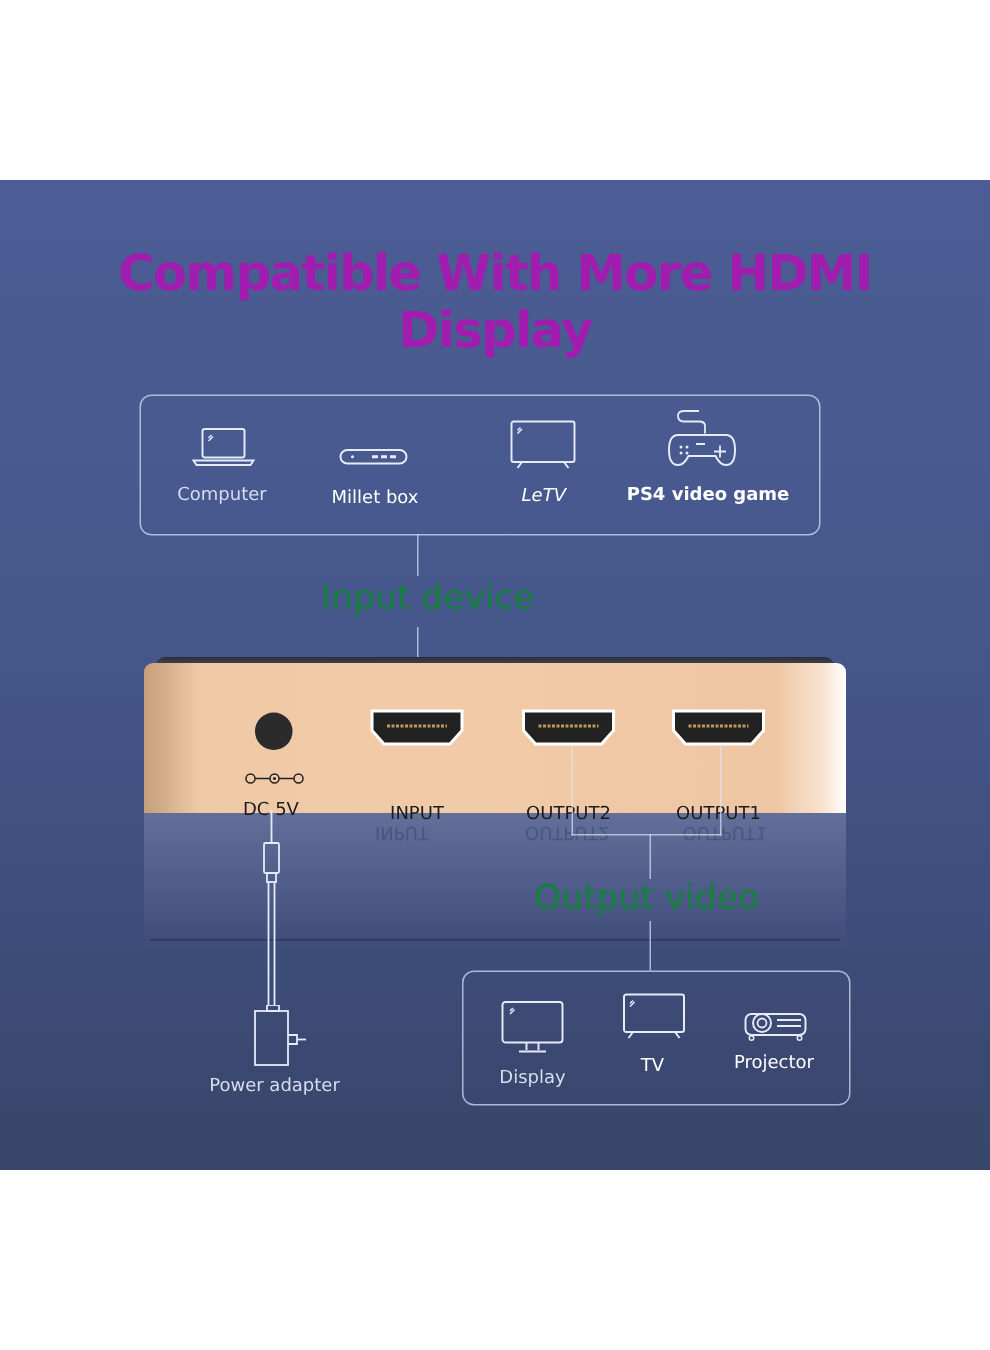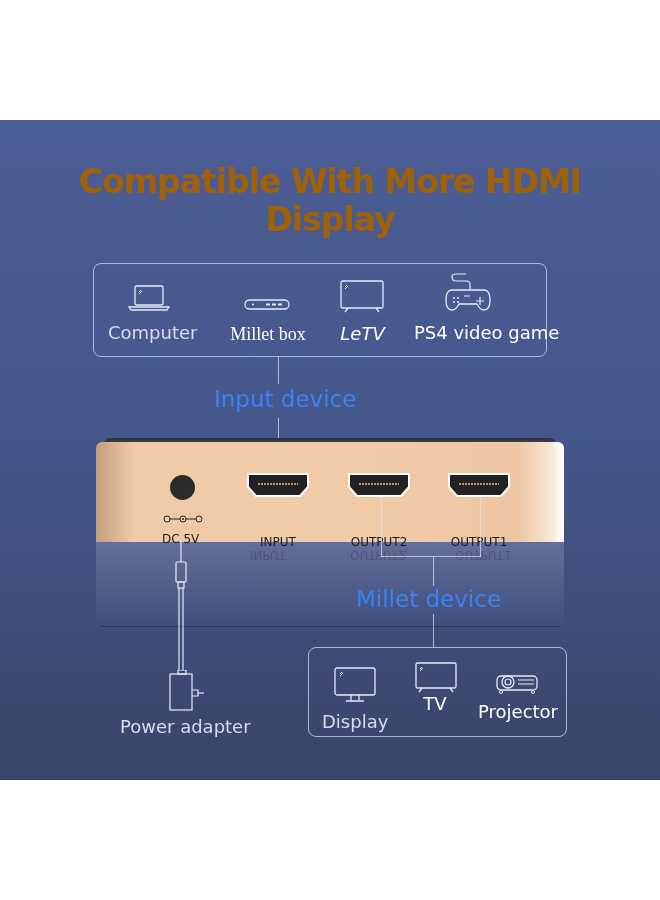--- a/index.html
+++ b/index.html
@@ -1,27 +1,27 @@
 <!DOCTYPE html>
 <html><head>
 <meta charset="utf-8">
 <style>
   html,body{margin:0;padding:0;}
   body{width:660px;height:900px;background:#ffffff;position:relative;overflow:hidden;font-family:"DejaVu Sans","Liberation Sans",sans-serif;}
   .panel{position:absolute;left:0;top:120px;width:660px;height:660px;background:linear-gradient(180deg,#4b5d94 0%,#46578c 45%,#3d4b78 80%,#384669 100%);}
-  .title{position:absolute;left:0;width:660px;text-align:center;color:#a16207;font-weight:bold;font-size:33px;letter-spacing:-1px;line-height:40px;}
+  .title{position:absolute;left:0;width:660px;text-align:center;color:#a21caf;font-weight:bold;font-size:33px;letter-spacing:-1px;line-height:40px;}
   .t1{top:162px;}
   .t2{top:200px;}
   .box{position:absolute;border:1px solid rgba(210,220,245,0.75);border-radius:8px;}
   .topbox{left:93px;top:263px;width:452px;height:92px;}
   .outbox{left:308px;top:647px;width:257px;height:88px;}
   .dev{position:absolute;text-align:center;color:#fff;}
-  .dev .lbl{position:absolute;left:0;width:100%;font-size:18px;white-space:nowrap;}
+  .dev .lbl{position:absolute;left:0;width:100%;font-size:12px;white-space:nowrap;}
   .dev svg{position:absolute;}
-  .label-big{position:absolute;color:#3b82f6;font-size:23px;white-space:nowrap;}
+  .label-big{position:absolute;color:#15803d;font-size:23px;white-space:nowrap;}
   .line{position:absolute;background:rgba(220,228,250,0.7);}
   .device-body{position:absolute;left:96px;top:442px;width:468px;height:100px;border-radius:6px 6px 0 0;background:linear-gradient(90deg,#c59e7c 0%,#f0c9a6 8%,#f1caa8 50%,#eec6a3 90%,#f8e5d4 97%,#ffffff 100%);}
   .device-top{position:absolute;left:104px;top:438px;width:452px;height:7px;border-radius:6px 6px 0 0;background:linear-gradient(180deg,#2b2f3d,#4b4a53);}
   .reflect{position:absolute;left:96px;top:542px;width:468px;height:90px;background:linear-gradient(180deg,rgba(160,168,200,0.35),rgba(80,95,140,0.0));}
   .reflect-line{position:absolute;left:100px;top:626px;width:460px;height:1px;background:rgba(30,35,55,0.55);}
   .port{position:absolute;width:64px;height:26px;}
   .port-lbl{position:absolute;font-size:12px;color:#1c1c1c;white-space:nowrap;text-align:center;margin-top:32px;}
   .ghost{position:absolute;font-size:12px;color:rgba(40,48,80,0.35);transform:scaleY(-1);white-space:nowrap;}
   .dc-jack{position:absolute;left:170px;top:475px;width:25px;height:25px;border-radius:50%;background:#2b2b2b;}
 </style>
@@ -37,21 +37,21 @@
 
 <div class="dev" style="left:108px;top:282px;width:80px;height:60px;">
   <svg style="left:19px;top:2px;" width="44" height="28" viewBox="0 0 44 28">
     <rect x="8" y="2" width="28" height="19" rx="1.5" fill="none" stroke="#e6ebf8" stroke-width="1.3"></rect>
     <path d="M2 23 H42 L40 26 H4 Z" fill="none" stroke="#e6ebf8" stroke-width="1.3"></path>
     <path d="M12 8 l2 -2 M12 10 l3 -3" stroke="#e6ebf8" stroke-width="1"></path>
   </svg>
   <div class="lbl" style="top:40px;color:#d7ddef;">Computer</div>
 </div>
 
-<div class="dev" style="left:228px;top:290px;width:80px;height:55px;font-family:Liberation Serif, serif;">
+<div class="dev" style="left:210px;top:290px;width:80px;height:55px;">
   <svg style="left:16px;top:8px;" width="46" height="14" viewBox="0 0 46 14">
     <rect x="1" y="2" width="44" height="9" rx="4.5" fill="none" stroke="#e6ebf8" stroke-width="1.3"></rect>
     <circle cx="9" cy="6.5" r="1" fill="#e6ebf8"></circle>
     <rect x="22" y="5.5" width="4" height="2" fill="#e6ebf8"></rect>
     <rect x="28" y="5.5" width="4" height="2" fill="#e6ebf8"></rect>
     <rect x="34" y="5.5" width="4" height="2" fill="#e6ebf8"></rect>
   </svg>
   <div class="lbl" style="top:34px;">Millet box</div>
 </div>
 
@@ -67,21 +67,21 @@
 <div class="dev" style="left:414px;top:270px;width:116px;height:75px;">
   <svg style="left:30px;top:2px;" width="48" height="42" viewBox="0 0 48 42">
     <path d="M26 17 V12 Q26 9 22 9 H12 Q8 9 8 5 Q8 2 12 2 H22" fill="none" stroke="#e6ebf8" stroke-width="1.2"></path>
     <path d="M8 18 H40 Q46 18 46 28 Q46 38 40 38 Q36 38 33 32 H15 Q12 38 8 38 Q2 38 2 28 Q2 18 8 18 Z" fill="none" stroke="#e6ebf8" stroke-width="1.3"></path>
     <circle cx="10" cy="26" r="1" fill="#e6ebf8"></circle>
       <circle cx="14" cy="26" r="1" fill="#e6ebf8"></circle>
     <circle cx="10" cy="30" r="1" fill="#e6ebf8"></circle>
       <circle cx="14" cy="30" r="1" fill="#e6ebf8"></circle>
     <path d="M20 24 H26 M36 25 V33 M32 29 H40" stroke="#e6ebf8" stroke-width="1.2"></path>
   </svg>
-  <div class="lbl" style="top:52px;">PS4 video game</div>
+  <div class="lbl" style="top:52px;font-weight:bold;">PS4 video game</div>
 </div>
 
 <div class="line" style="left:278px;top:356px;width:1px;height:28px;"></div>
 <div class="line" style="left:278px;top:418px;width:1px;height:62px;"></div>
 <div class="label-big" style="left:214px;top:386px;">Input device</div>
 
 <div class="device-top"></div>
 <div class="device-body"></div>
 <div class="reflect"></div>
 <div class="reflect-line"></div>
@@ -116,21 +116,21 @@
 
 <div class="ghost" style="left:250px;top:548px;">INPUT</div>
 <div class="ghost" style="left:350px;top:548px;">OUTPUT2</div>
 <div class="ghost" style="left:455px;top:548px;">OUTPUT1</div>
 
 <div class="line" style="left:381px;top:497px;width:1px;height:60px;"></div>
 <div class="line" style="left:480px;top:497px;width:1px;height:60px;"></div>
 <div class="line" style="left:381px;top:556px;width:100px;height:1px;"></div>
 <div class="line" style="left:433px;top:556px;width:1px;height:30px;"></div>
 <div class="line" style="left:433px;top:614px;width:1px;height:33px;"></div>
-<div class="label-big" style="left:356px;top:586px;">Millet device</div>
+<div class="label-big" style="left:356px;top:586px;">Output video</div>
 
 <svg style="position:absolute;left:165px;top:540px;" width="40" height="170" viewBox="0 0 40 170">
   <line x1="16" y1="0" x2="16" y2="22" stroke="#e6ebf8" stroke-width="1.2"></line>
   <rect x="11" y="22" width="10" height="20" rx="1" fill="none" stroke="#e6ebf8" stroke-width="1.2"></rect>
   <rect x="13" y="42" width="6" height="6" fill="none" stroke="#e6ebf8" stroke-width="1.2"></rect>
   <line x1="14" y1="48" x2="14" y2="130" stroke="#e6ebf8" stroke-width="1.2"></line>
   <line x1="18" y1="48" x2="18" y2="130" stroke="#e6ebf8" stroke-width="1.2"></line>
 </svg>
 <svg style="position:absolute;left:166px;top:670px;" width="44" height="44" viewBox="0 0 44 44">
   <rect x="12" y="0" width="8" height="4" fill="none" stroke="#e6ebf8" stroke-width="1.2"></rect>
@@ -152,21 +152,21 @@
   </svg>
   <div class="lbl" style="top:44px;color:#d7ddef;">Display</div>
 </div>
 
 <div class="dev" style="left:405px;top:662px;width:60px;height:65px;">
   <svg style="left:10px;top:0;" width="42" height="32" viewBox="0 0 42 32">
     <rect x="1" y="1" width="40" height="25" rx="1.5" fill="none" stroke="#e6ebf8" stroke-width="1.3"></rect>
     <path d="M4 30 l3 -4 M38 30 l-3 -4" stroke="#e6ebf8" stroke-width="1.3"></path>
     <path d="M5 7 l2 -2 M5 9 l3 -3" stroke="#e6ebf8" stroke-width="1"></path>
   </svg>
-  <div class="lbl" style="top:31px;">TV</div>
+  <div class="lbl" style="top:41px;">TV</div>
 </div>
 
 <div class="dev" style="left:478px;top:670px;width:76px;height:55px;">
   <svg style="left:18px;top:2px;" width="42" height="22" viewBox="0 0 42 22">
     <rect x="1" y="4" width="40" height="14" rx="4" fill="none" stroke="#e6ebf8" stroke-width="1.3"></rect>
     <circle cx="12" cy="10" r="6" fill="none" stroke="#e6ebf8" stroke-width="1.3"></circle>
     <circle cx="12" cy="10" r="3" fill="none" stroke="#e6ebf8" stroke-width="1.2"></circle>
     <path d="M22 8 H38 M22 12 H38" stroke="#e6ebf8" stroke-width="1.2"></path>
     <circle cx="5" cy="20" r="1.5" fill="none" stroke="#e6ebf8" stroke-width="1"></circle>
     <circle cx="37" cy="20" r="1.5" fill="none" stroke="#e6ebf8" stroke-width="1"></circle>

